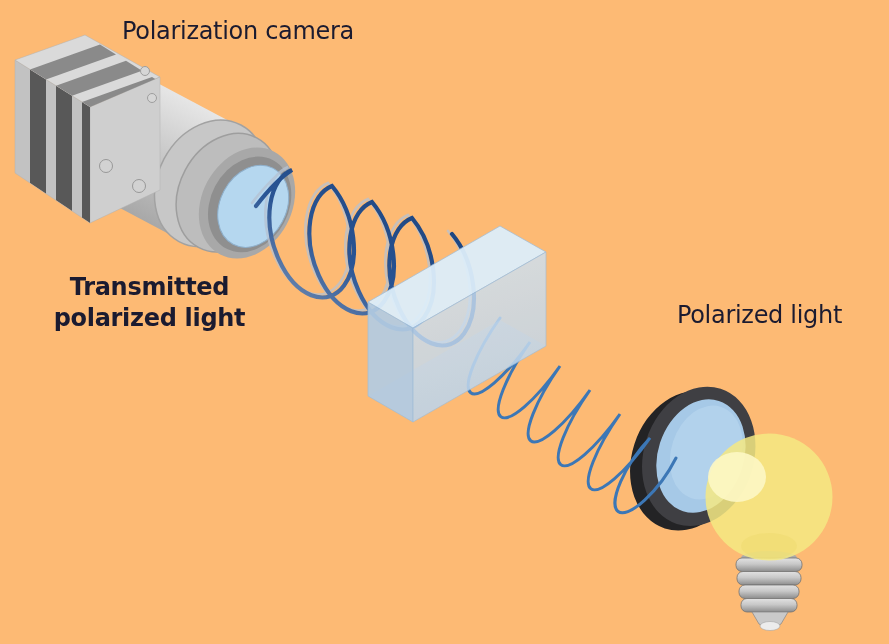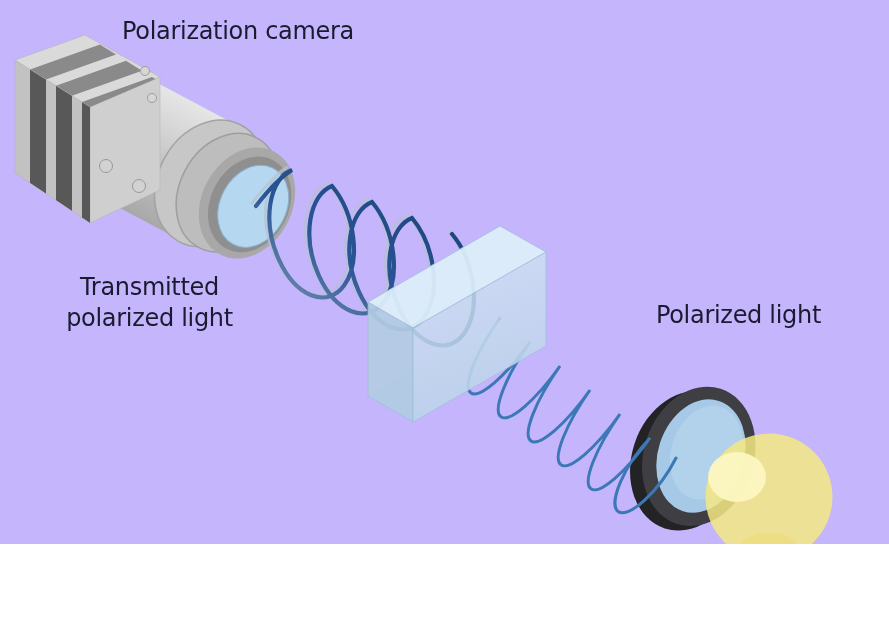--- a/index.html
+++ b/index.html
@@ -1,24 +1,24 @@
 <!DOCTYPE html>
 <html><head>
 <meta charset="utf-8">
 <style>
   html,body{margin:0;padding:0;background:#ffffff;}
-  .stage{position:relative;width:889px;height:544px;background:#c4b5fd;overflow:hidden;
+  .stage{position:relative;width:889px;height:644px;background:#fdba74;overflow:hidden;
          font-family:"DejaVu Sans","Liberation Sans",sans-serif;}
   .stage svg{position:absolute;left:0;top:0;}
   .lbl{position:absolute;text-align:center;color:#1b1b30;font-size:24px;line-height:1.3;
        letter-spacing:-0.3px;white-space:normal;}
   #lbl-camera{left:118px;top:16px;width:240px;}
   #lbl-specimen{left:497px;top:190px;width:195px;}
-  #lbl-transmitted{left:32px;top:272px;width:235px;}
-  #lbl-polarized{left:631px;top:300px;width:215px;}
+  #lbl-transmitted{left:32px;top:272px;width:235px;font-weight:bold;}
+  #lbl-polarized{left:652px;top:300px;width:215px;}
 </style>
 </head>
 <body>
 
 <div class="stage">
 
 <svg width="889" height="644" viewBox="0 0 889 644">
   <defs>
     <linearGradient id="gBody" x1="0" y1="0" x2="0" y2="1">
       <stop offset="0" stop-color="#e6e6e6"></stop>

